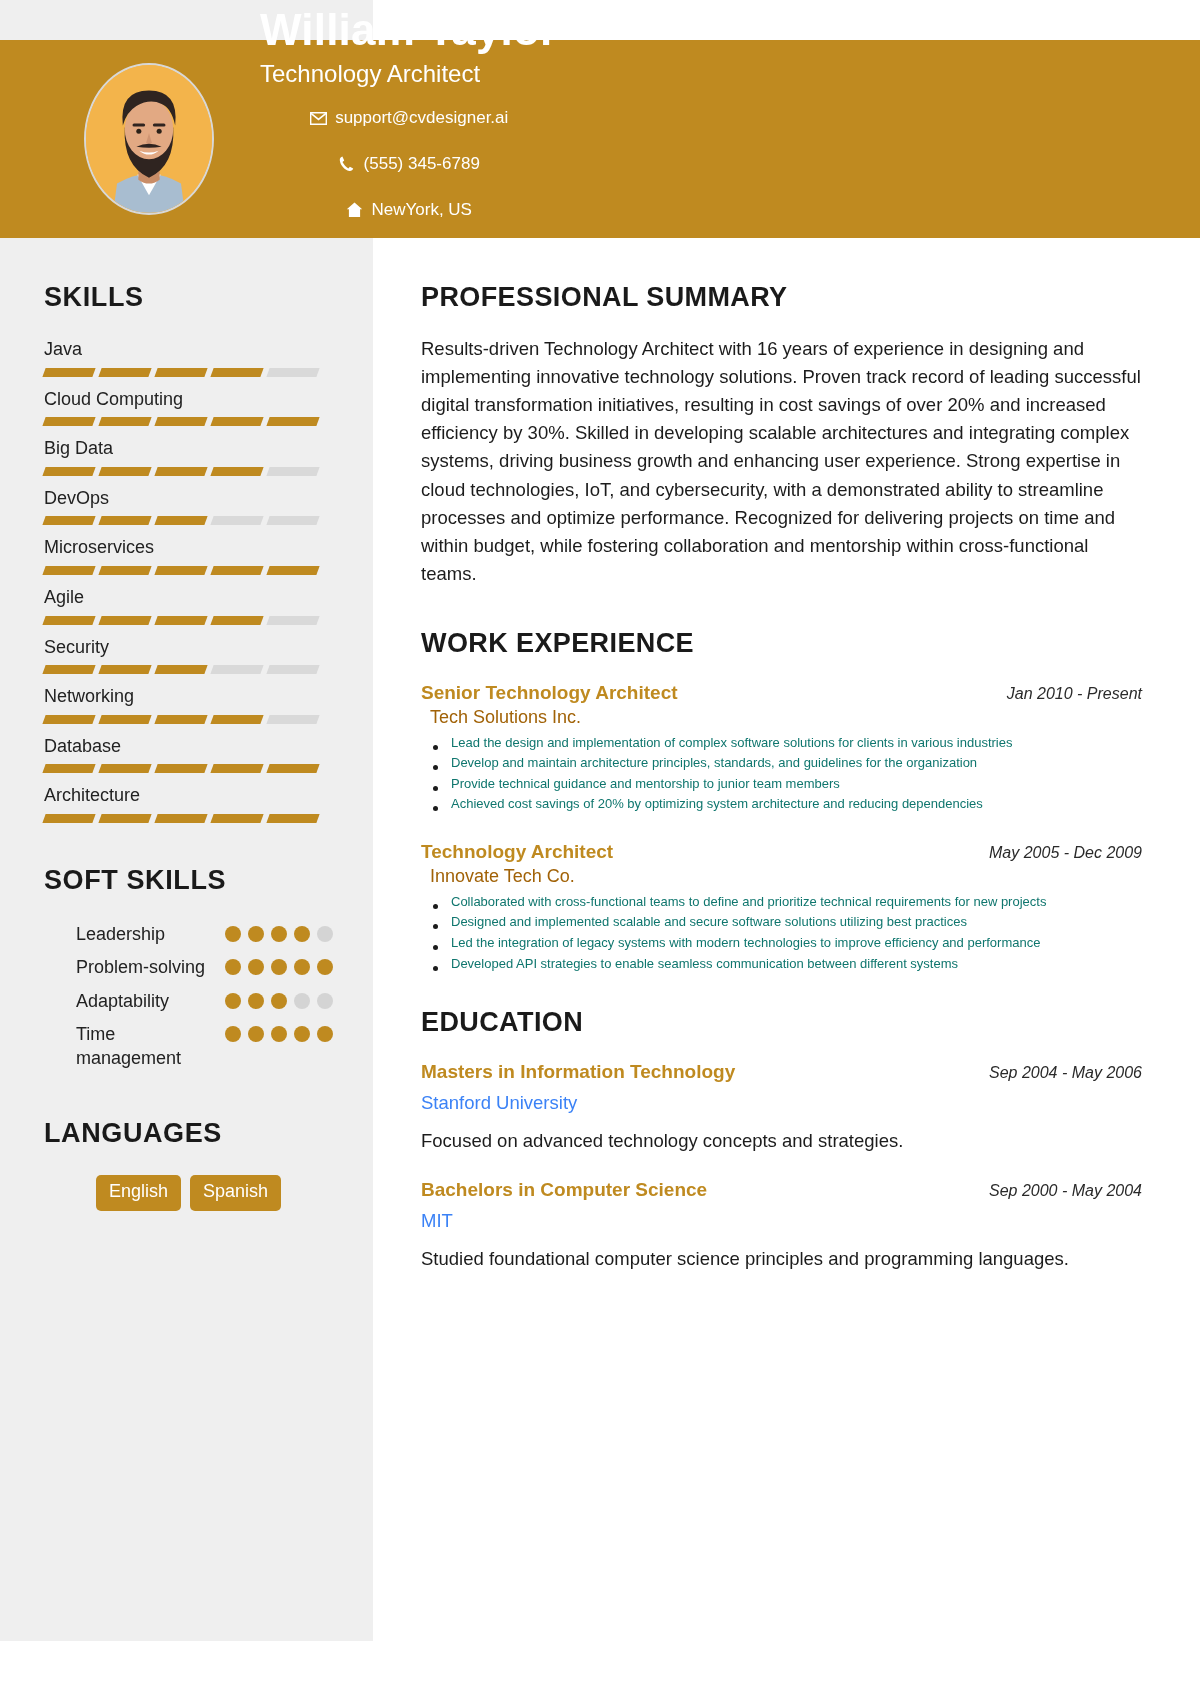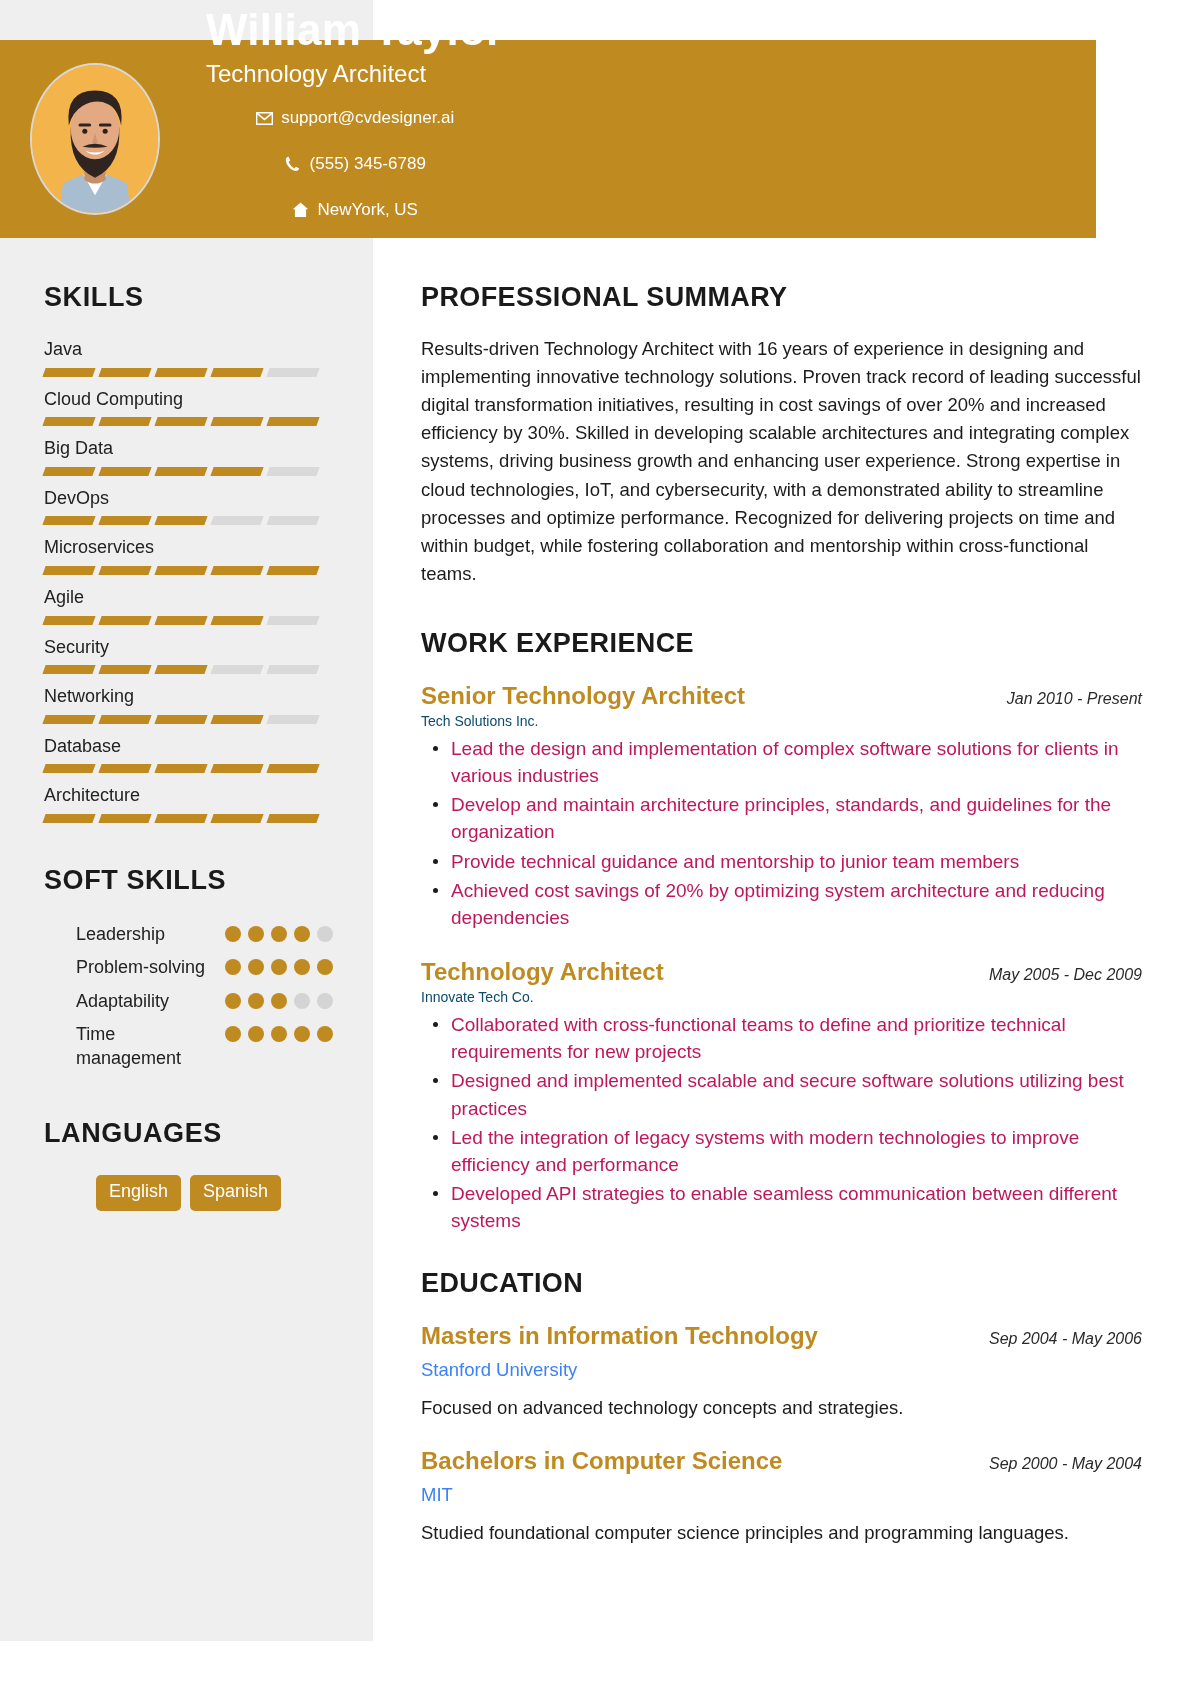--- a/index.html
+++ b/index.html
@@ -21,26 +21,26 @@
     position: absolute;
     top: 0; left: 0;
     width: 373px;
     height: 40px;
     background: #efefef;
   }
   
   .header {
     position: absolute;
     top: 40px; left: 0;
-    width: 1096px;
+    width: 1200px;
     height: 198px;
     background: #bf8a20;
     display: flex;
     align-items: center;
-    padding-left: 30px;
+    padding-left: 84px;
   }
   .avatar {
     width: 130px;
     height: 152px;
     border-radius: 50%;
     background: #f3b44b;
     border: 2px solid #d8d8d8;
     overflow: hidden;
     flex: 0 0 auto;
     position: relative;
@@ -182,44 +182,45 @@
   }
   .exp-block { margin-bottom: 4px; }
   .exp-entry { margin-bottom: 26px; }
   .entry-top {
     display: flex;
     justify-content: space-between;
     align-items: baseline;
     gap: 18px;
   }
   .entry-role {
-    font-size: 24px;
+    font-size: 19px;
     font-weight: bold;
     color: #bf8a20;
     line-height: 1.25;
   }
   .entry-date {
     font-size: 16px;
     font-style: italic;
     color: #2a2a2a;
     white-space: nowrap;
     flex: 0 0 auto;
   }
   .entry-company {
-    font-size: 14px;
-    color: #0c4a6e;
+    font-size: 18px;
+    color: #a16207;
     margin-top: 2px;
     margin-bottom: 6px;
+    margin-left: 9px;
   }
   .bullets { list-style: none; margin: 0; padding: 0; }
   .bullets li {
     position: relative;
-    font-size: 19px;
+    font-size: 13px;
     line-height: 1.43;
-    color: #be185d;
+    color: #0f766e;
     padding-left: 30px;
     margin-bottom: 2px;
   }
   .bullets li::before {
     content: "";
     position: absolute;
     left: 12px;
     top: 11px;
     width: 5px; height: 5px;
     border-radius: 50%;

